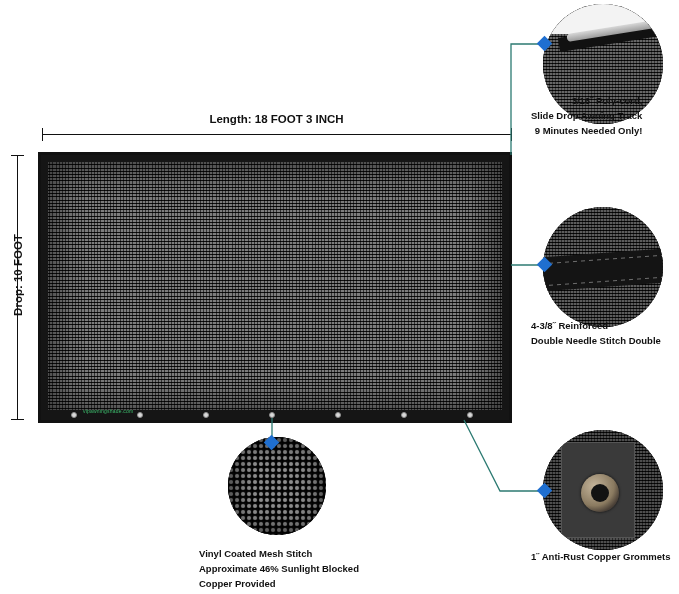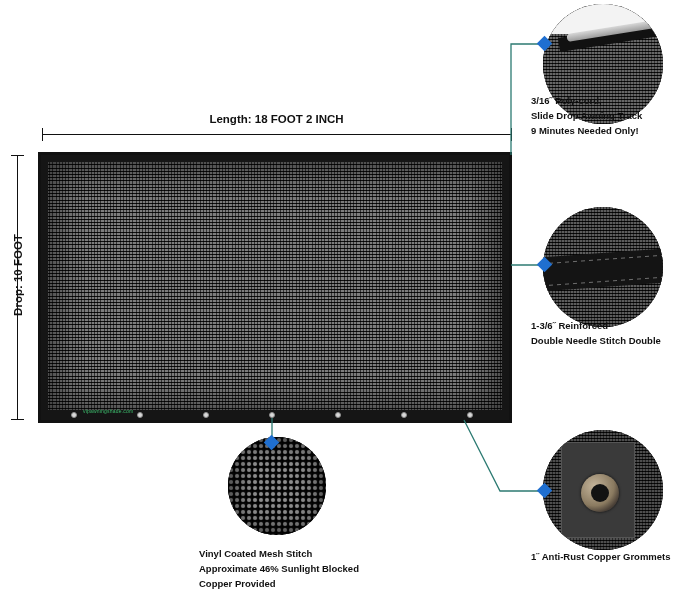--- a/index.html
+++ b/index.html
@@ -267,31 +267,31 @@
 
   
   .caption {
     position: absolute;
     font-size: 9.5px;
     font-weight: bold;
     color: #111;
     line-height: 15px;
     white-space: nowrap;
   }
-  .cap-polycord { left: 531px; top: 93px; }
+  .cap-polycord { left: 531px; top: 93px; text-align: right; }
   .cap-stitch   { left: 531px; top: 318px; }
   .cap-grommet  { left: 531px; top: 549px; text-align: right; }
   .cap-mesh     { left: 199px; top: 546px; }
 </style>
 </head>
 <body>
 
 <div id="page">
 
-  <div class="dim-label-top">Length: 18 FOOT 2 INCH</div>
+  <div class="dim-label-top">Length: 18 FOOT 3 INCH</div>
   <div class="dim-line-top">
     <div class="cap l"></div>
     <div class="cap r"></div>
   </div>
 
   <div class="dim-line-left">
     <div class="cap t"></div>
     <div class="cap b"></div>
   </div>
   <div class="dim-label-left">Drop: 10 FOOT</div>
@@ -339,21 +339,21 @@
   </div>
 
   <div class="callout-circle cc-stitch">
     <div class="stitch-bg"></div>
     <div class="stitch-band"></div>
     <div class="stitch-line a"></div>
     <div class="stitch-line b"></div>
   </div>
   <div class="diamond d-stitch"></div>
   <div class="caption cap-stitch">
-    <div>1-3/6˝  Reinforced</div>
+    <div>4-3/8˝  Reinforced</div>
     <div>Double Needle Stitch Double</div>
   </div>
 
   <div class="callout-circle cc-grommet">
     <div class="grommet-bg"></div>
     <div class="grommet-tape"></div>
     <div class="grommet-ring">
       <div class="grommet-hole"></div>
     </div>
   </div>

